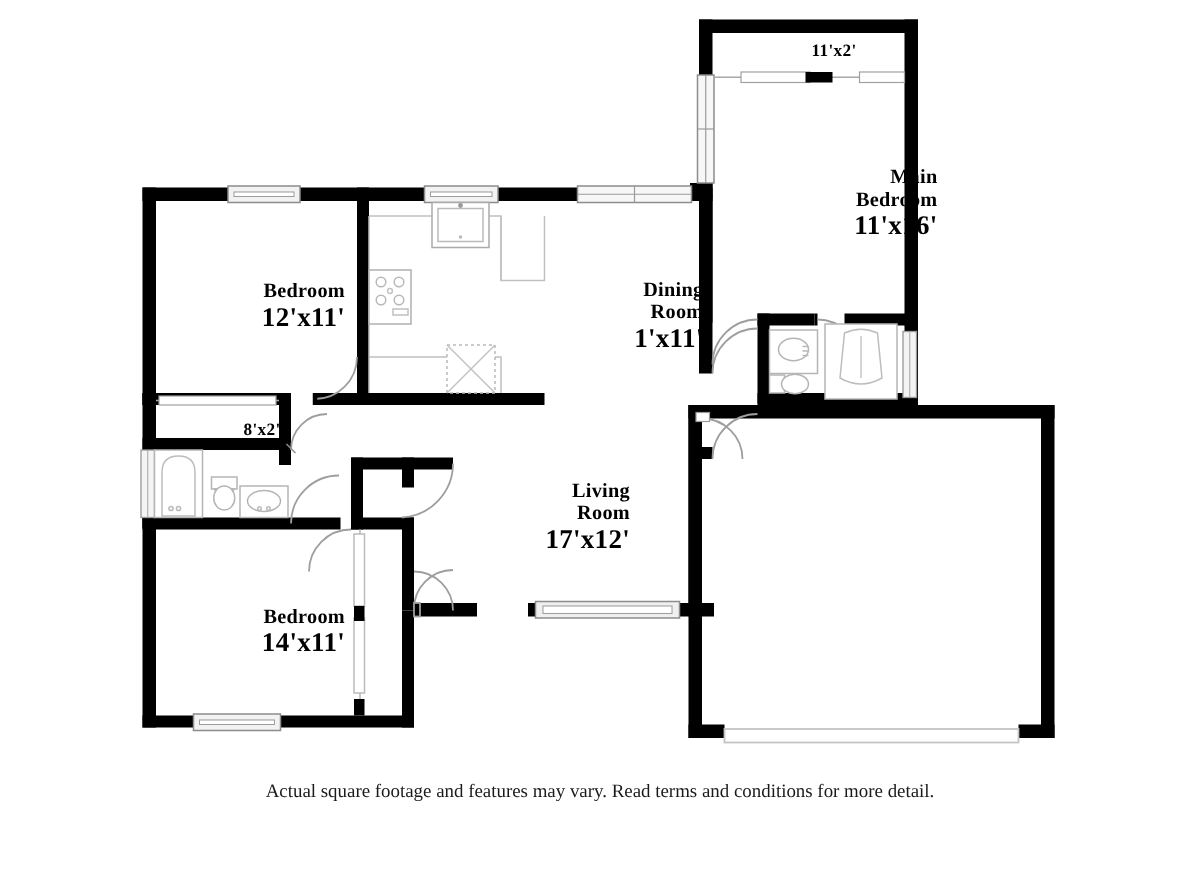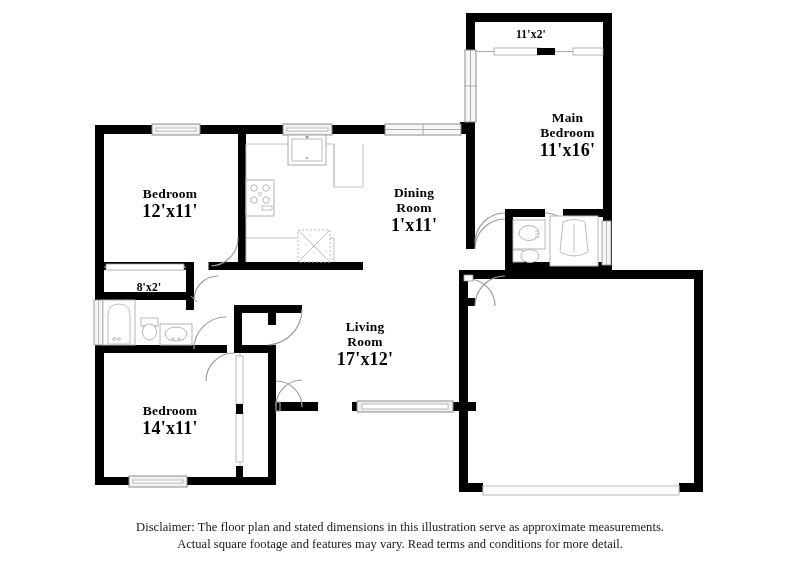--- a/index.html
+++ b/index.html
@@ -22,21 +22,21 @@
   }
   #plan-svg {
     position: absolute;
     left: 0; top: 0;
     width: 800px;
     height: 582px;
     display: block;
   }
   .room-label {
     position: absolute;
-    text-align: center;
+    text-align: right;
     font-family: "Liberation Serif", serif;
     font-weight: bold;
     color: #000000;
     line-height: 1.12;
     white-space: nowrap;
     letter-spacing: 0.2px;
   }
   .room-label .rl-name {
     display: block;
     font-size: 13.5px;
@@ -364,17 +364,16 @@
 
   <div class="room-label small" style="left:491px; top:28px; width:80px;">
     <span class="rl-dim">11'x2'</span>
   </div>
 
   <div class="room-label small" style="left:111px; top:281px; width:76px;">
     <span class="rl-dim">8'x2'</span>
   </div>
 
   <div class="disclaimer">
-    <span class="dl-line">Disclaimer: The floor plan and stated dimensions in this illustration serve as approximate measurements.</span>
     <span class="dl-line">Actual square footage and features may vary. Read terms and conditions for more detail.</span>
   </div>
 
 </div>
 
 </body></html>

